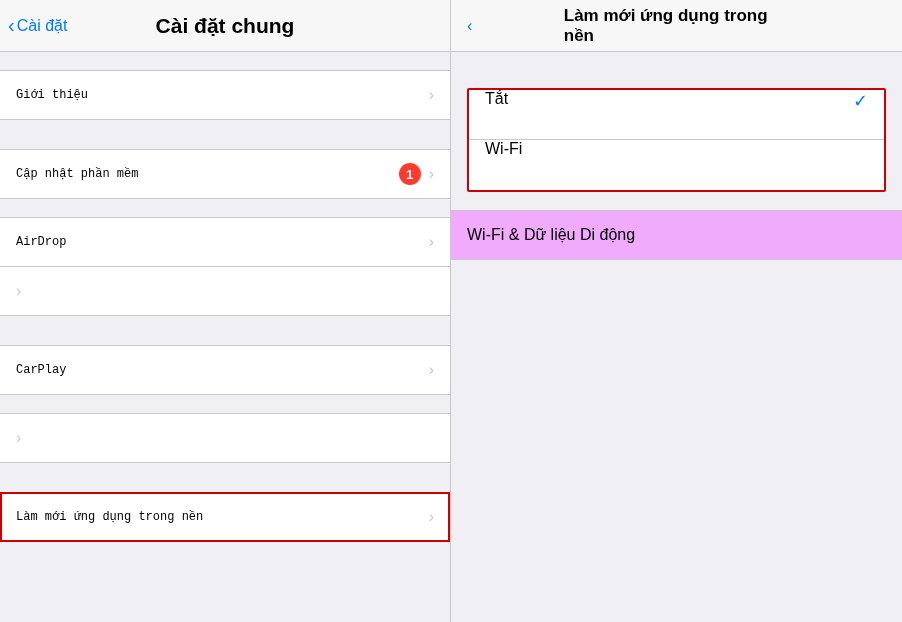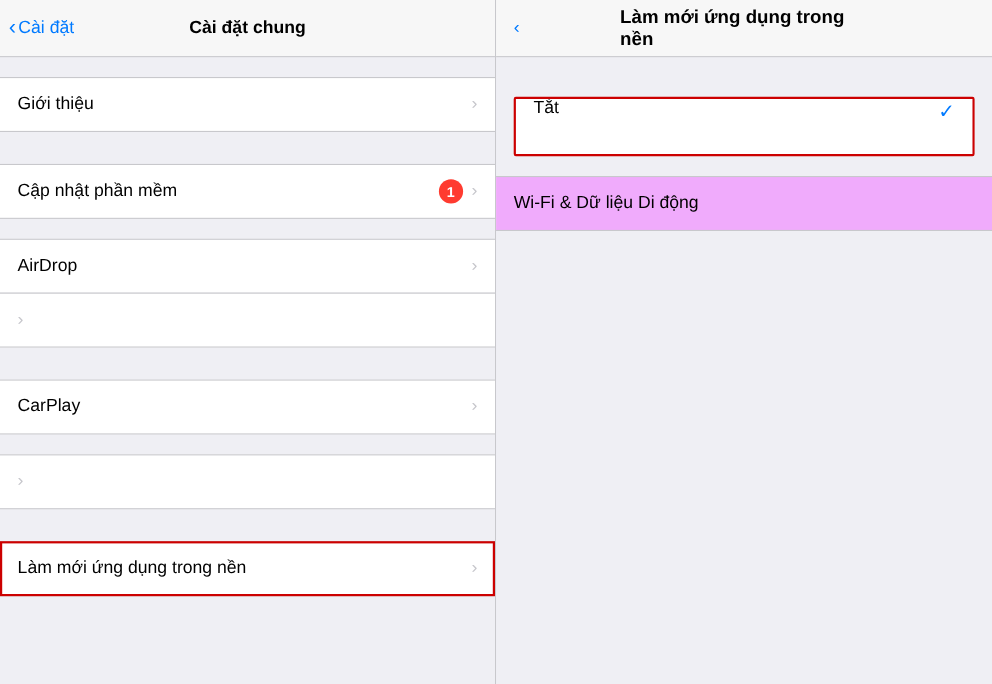--- a/index.html
+++ b/index.html
@@ -48,21 +48,21 @@
       cursor: pointer;
     }
 
     .nav-back .chevron {
       font-size: 20px;
       margin-right: 2px;
       color: #007aff;
     }
 
     .nav-title {
-      font-size: 16px;
+      font-size: 21px;
       font-weight: 600;
       color: #000;
     }
 
     .settings-group {
       margin-top: 18px;
     }
 
     .settings-group + .settings-group {
       margin-top: 18px;
@@ -81,22 +81,23 @@
       position: relative;
     }
 
     .settings-row:last-child {
       margin-bottom: 0;
       margin-top: 30px;
     }
 
     .settings-row-label {
       flex: 1;
-      font-size: 16px;
-      color: #000;
+      font-size: 12px;
+      color: #000;
+      font-family: Liberation Mono, monospace;
     }
 
     .settings-row-badge {
       width: 22px;
       height: 22px;
       background: #ff3b30;
       border-radius: 50%;
       color: #fff;
       font-size: 13px;
       font-weight: 600;
@@ -259,19 +260,22 @@
     </div>
     <span class="right-nav-title">Làm mới ứng dụng trong nền</span>
   </div>
 
   <div style="padding: 18px 16px 0 16px;">
     <div class="options-group">
       <div class="option-row">
         <span class="option-label">Tắt</span>
         <span class="option-check">✓</span>
       </div>
+      <div class="option-row">
+        <span class="option-label">Wi-Fi</span>
+      </div>
     </div>
   </div>
 
   <div class="standalone-option">
     <span class="standalone-option-label">Wi-Fi &amp; Dữ liệu Di động</span>
   </div>
 </div>
 
 </body></html>

